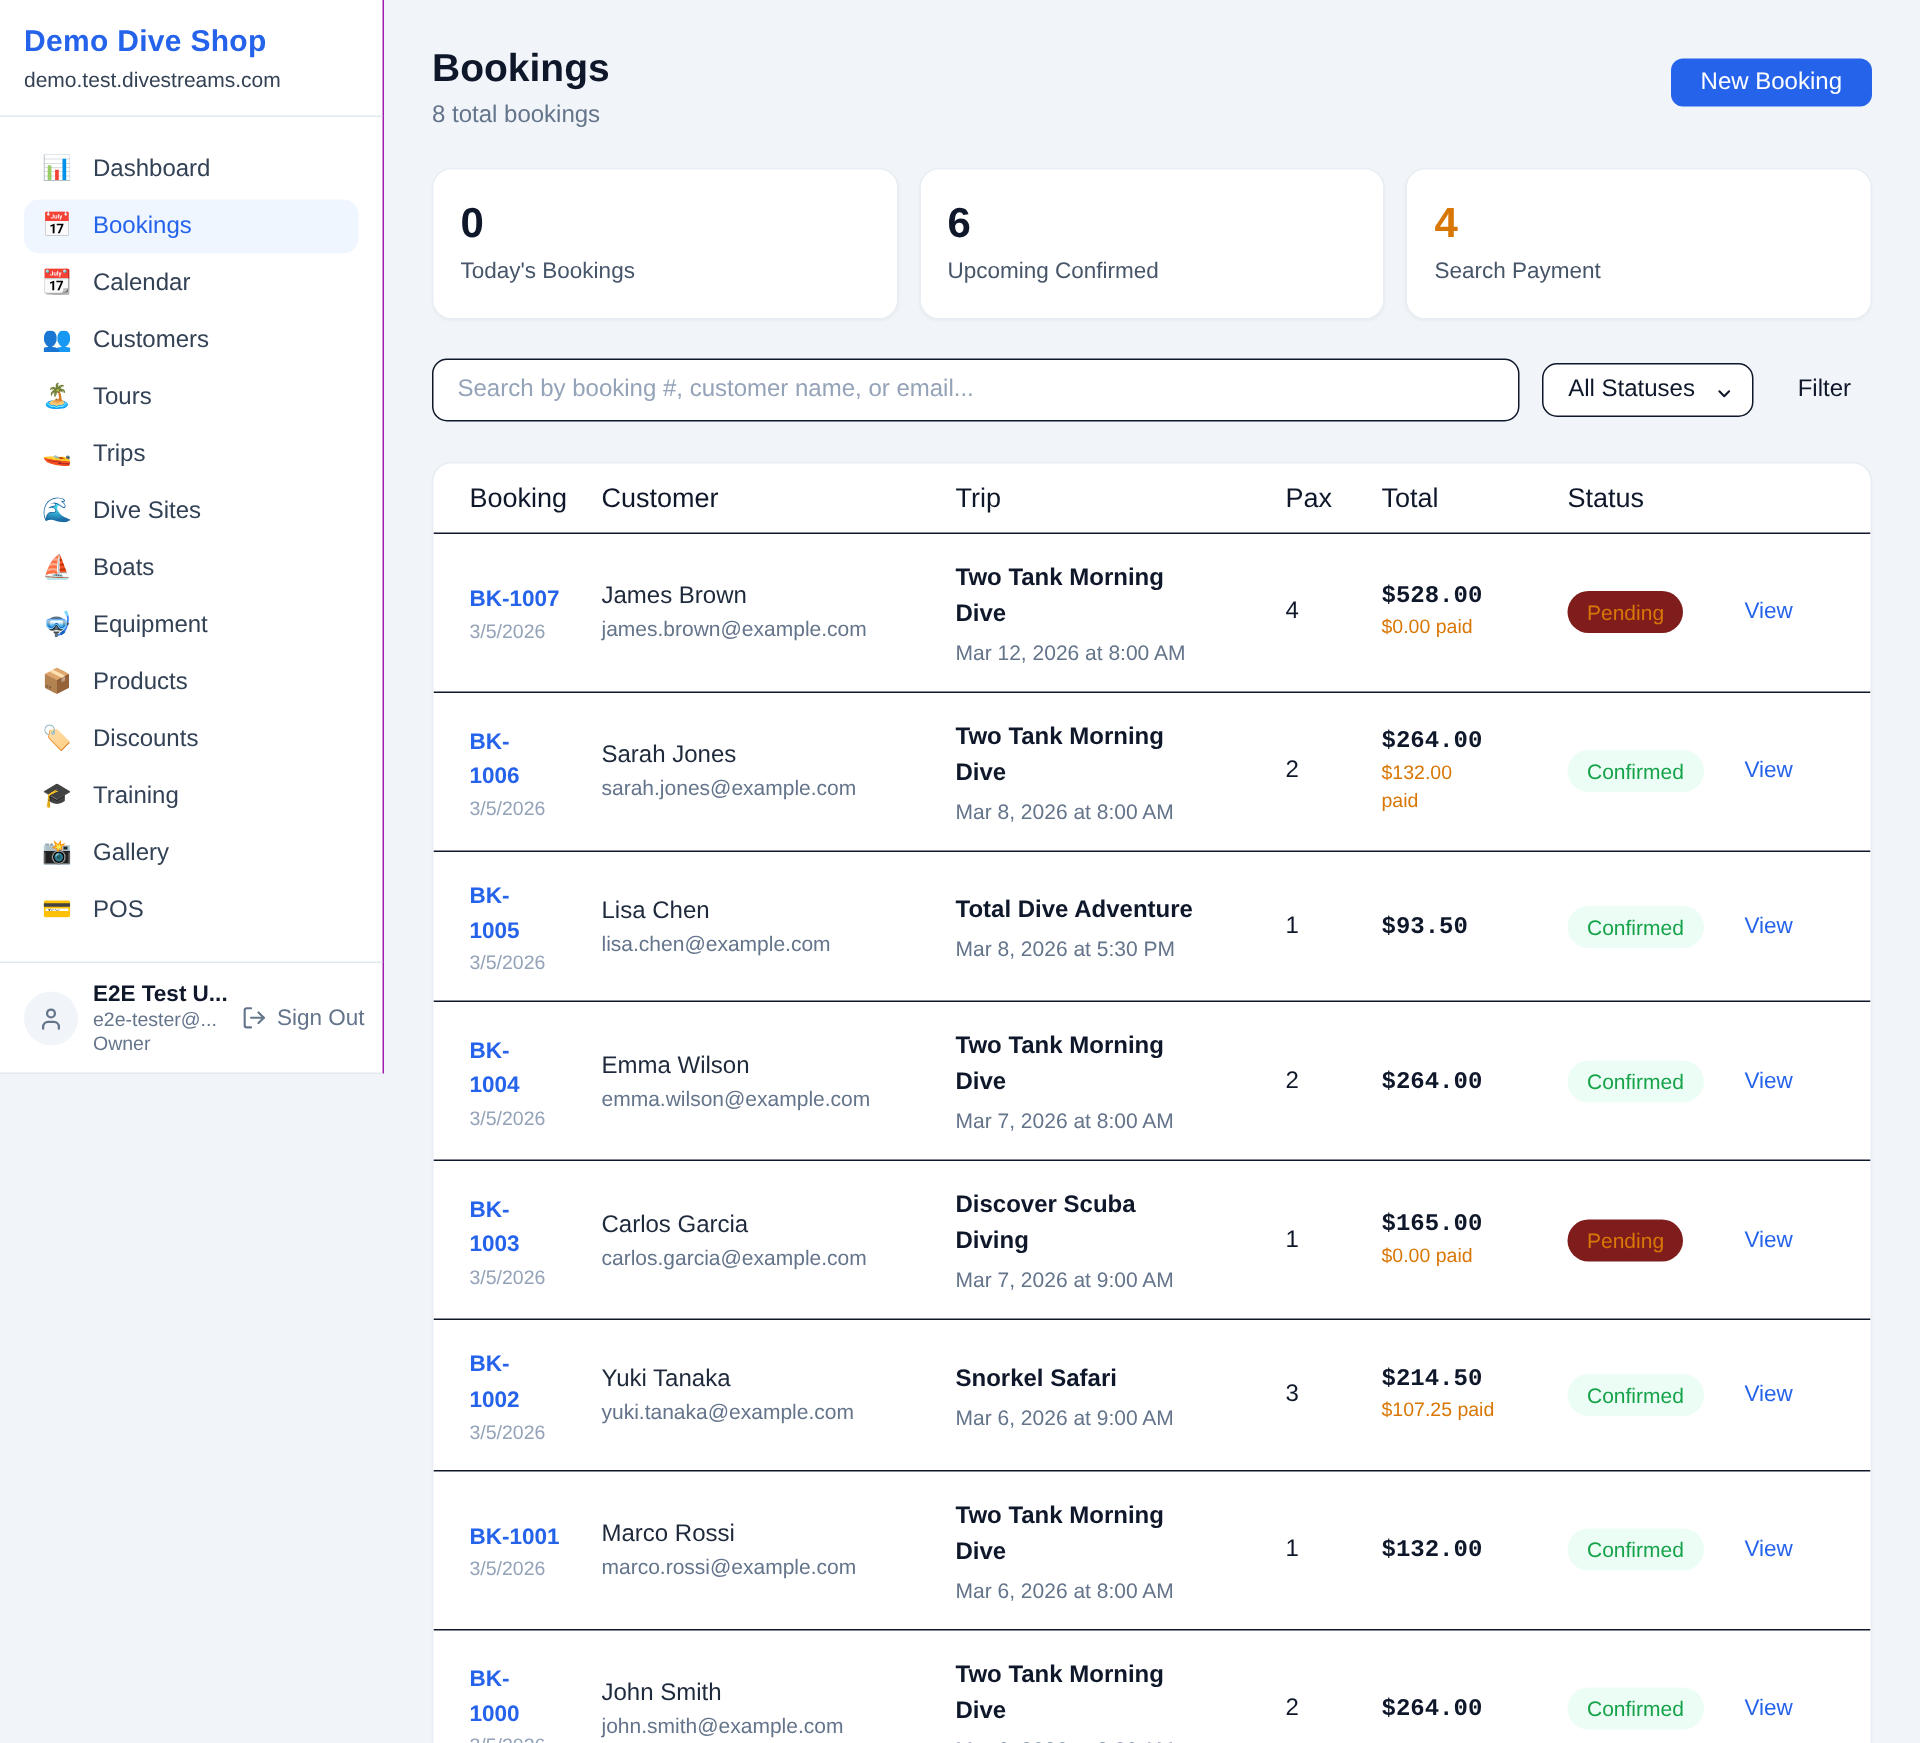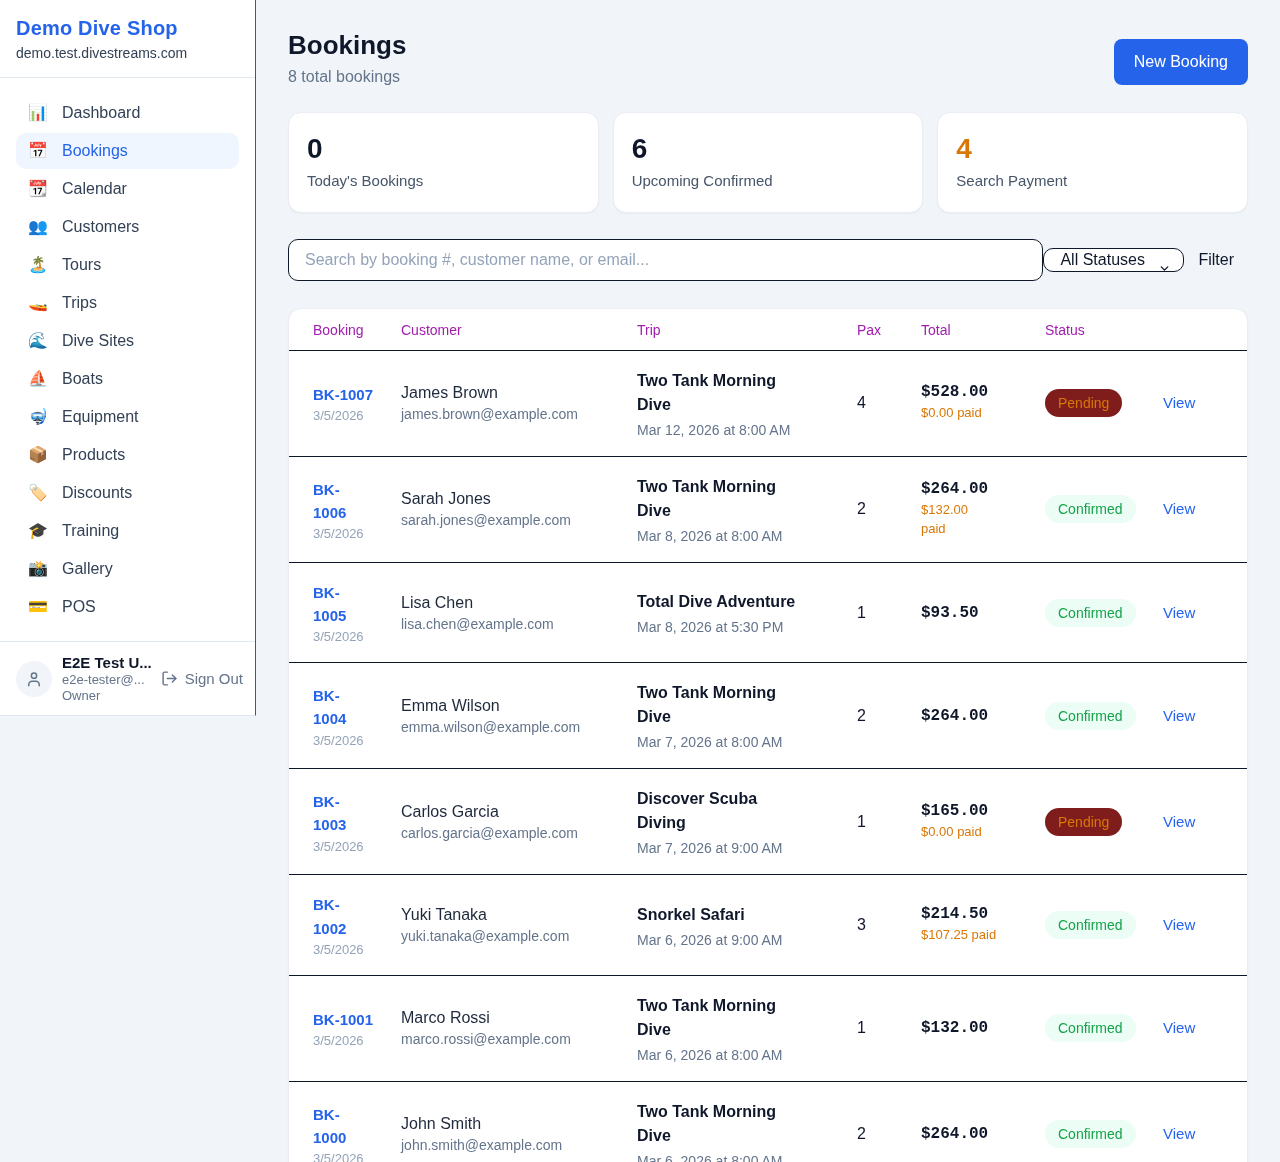--- a/index.html
+++ b/index.html
@@ -49,63 +49,63 @@
     color: #64748b; font-size: 15px; font-family: inherit; white-space: nowrap;
   }
 
   
   .main { flex: 1; padding: 30px 32px 32px 32px; min-width: 0; }
   .page-header { display: flex; justify-content: space-between; align-items: flex-start; margin-bottom: 26px; }
   .page-title { font-size: 26px; font-weight: 700; color: #0f172a; }
   .page-subtitle { font-size: 16px; color: #64748b; margin-top: 7px; }
   .btn-primary {
     background: #2563eb; color: #fff; border: none; cursor: pointer;
-    height: 46px; padding: 0 20px; border-radius: 8px;
+    height: 32px; padding: 0 20px; border-radius: 8px;
     font-size: 16px; font-weight: 500; font-family: inherit; margin-top: 9px;
   }
 
   .stats { display: flex; gap: 14px; margin-bottom: 26px; }
   .stat-card {
     flex: 1; background: #fff; border: 1px solid #e9eef4; border-radius: 13px;
     padding: 21px 18px 23px 18px; box-shadow: 0 1px 2px rgba(15,23,42,0.04);
   }
   .stat-value { font-size: 28px; font-weight: 700; color: #0f172a; line-height: 1.1; }
   .stat-label { font-size: 15px; color: #475569; margin-top: 7px; }
 
-  .filter-row { display: flex; align-items: center; gap: 0; margin-bottom: 27px; }
+  .filter-row { display: flex; align-items: center; gap: 15px; margin-bottom: 27px; }
   .search-input {
     flex: 1; height: 42px; background: #fff;
     border: 1px solid #0f172a; border-radius: 10px;
     padding: 0 16px; font-size: 16px; color: #0f172a; font-family: inherit;
   }
   .search-input::placeholder { color: #94a3b8; }
   .select-wrap { position: relative; }
   .status-select {
     appearance: none; -webkit-appearance: none;
-    height: 24px; background: #fff;
+    height: 36px; background: #fff;
     border: 1px solid #0f172a; border-radius: 10px;
     padding: 0 38px 0 16px; font-size: 16px; color: #0f172a; font-family: inherit; cursor: pointer;
   }
   .select-chevron { position: absolute; right: 13px; top: 14px; pointer-events: none; color: #0f172a; }
   .filter-btn {
     background: none; border: none; cursor: pointer;
     font-size: 16px; color: #0f172a; font-family: inherit; padding: 0 14px;
   }
 
   
   .table-card {
     background: #fff; border: 1px solid #e9eef4; border-radius: 13px;
     overflow: hidden; box-shadow: 0 1px 2px rgba(15,23,42,0.04);
   }
   .thead, .trow {
     display: grid;
     grid-template-columns: 112px 236px 220px 64px 124px 118px 84px;
   }
   .thead { padding: 13px 0 12px 0; }
-  .thead > div { font-size: 14px; color: #a21caf; }
+  .thead > div { font-size: 18px; color: #0f172a; }
   .th-booking, .c-booking { padding-left: 24px; }
   .trow { border-top: 1px solid #0f172a; align-items: center; min-height: 100px; padding: 18px 0; }
   .bid { color: #2563eb; font-weight: 600; font-size: 15px; text-decoration: none; white-space: pre-line; display: inline-block; line-height: 1.55; }
   .bdate { color: #94a3b8; font-size: 13px; margin-top: 2px; }
   .cname { color: #1e293b; font-size: 16px; font-weight: 500; }
   .cemail { color: #64748b; font-size: 14px; margin-top: 4px; }
   .tname { color: #0f172a; font-size: 16px; font-weight: 600; white-space: pre-line; line-height: 1.5; }
   .tdate { color: #64748b; font-size: 14px; margin-top: 5px; }
   .c-pax { font-size: 16px; color: #0f172a; }
   .amt { font-size: 16px; font-weight: 700; color: #0f172a; font-family: Liberation Mono, monospace; }

